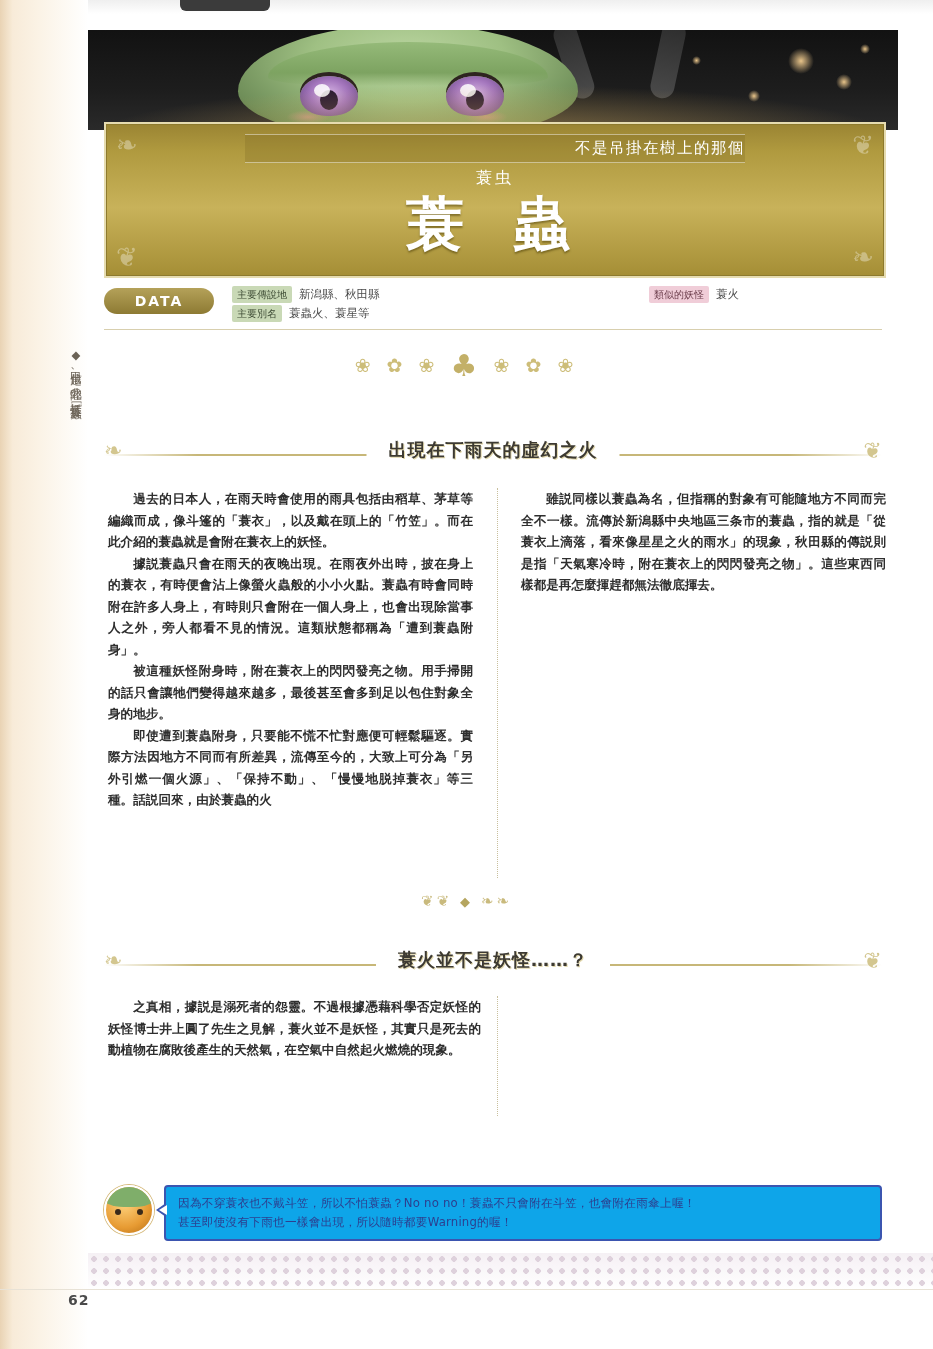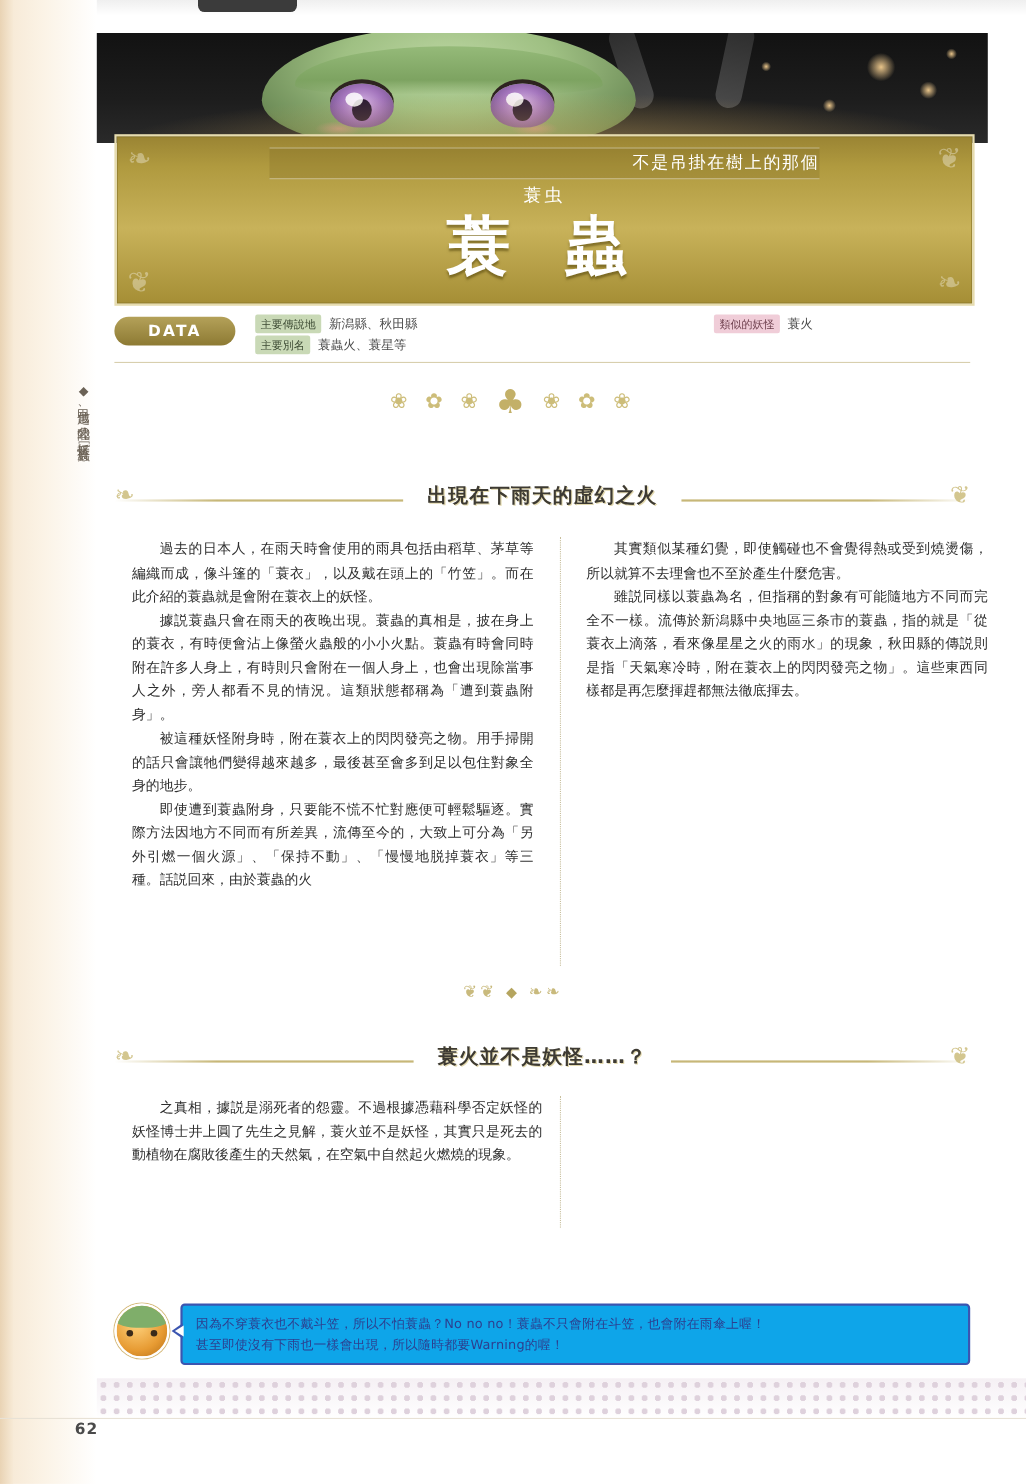--- a/index.html
+++ b/index.html
@@ -305,24 +305,25 @@
     font-weight: bold;
     color: #3d3a32;
     letter-spacing: 1px;
     text-shadow: 1px 1px 0 #e3d9ae;
     white-space: nowrap;
   }
 
   
   .cols {
     position: absolute;
-    left: 120px;
+    left: 108px;
     width: 778px;
     display: flex;
     gap: 48px;
+    font-weight: bold;
   }
   .col {
     width: 373px;
     font-size: 12.6px;
     line-height: 21.5px;
     color: #2e2e2e;
     text-align: justify;
   }
   .col p {
     margin: 0 0 0 0;
@@ -513,26 +514,25 @@
   <div class="sec-head" style="top:438px;">
     <div class="rule"></div>
     <span class="swirl-l">❧</span>
     <span class="swirl-r">❦</span>
     <div class="txt">出現在下雨天的虛幻之火</div>
   </div>
 
   <div class="cols" style="top:488px; height:390px;">
     <div class="col">
       <p>過去的日本人，在雨天時會使用的雨具包括由稻草、茅草等編織而成，像斗篷的「蓑衣」，以及戴在頭上的「竹笠」。而在此介紹的蓑蟲就是會附在蓑衣上的妖怪。</p>
-      <p>據説蓑蟲只會在雨天的夜晚出現。蓑蟲的真相是，披在身上的蓑衣，有時便會沾上像螢火蟲般的小小火點。蓑蟲有時會同時附在許多人身上，有時則只會附在一個人身上，也會出現除當事人之外，旁人都看不見的情況。這類狀態都稱為「遭到蓑蟲附身」。</p>
+      <p>據説蓑蟲只會在雨天的夜晚出現。在雨夜外出時，披在身上的蓑衣，有時便會沾上像螢火蟲般的小小火點。蓑蟲有時會同時附在許多人身上，有時則只會附在一個人身上，也會出現除當事人之外，旁人都看不見的情況。這類狀態都稱為「遭到蓑蟲附身」。</p>
       <p>被這種妖怪附身時，附在蓑衣上的閃閃發亮之物。用手掃開的話只會讓牠們變得越來越多，最後甚至會多到足以包住對象全身的地步。</p>
       <p>即使遭到蓑蟲附身，只要能不慌不忙對應便可輕鬆驅逐。實際方法因地方不同而有所差異，流傳至今的，大致上可分為「另外引燃一個火源」、「保持不動」、「慢慢地脱掉蓑衣」等三種。話説回來，由於蓑蟲的火</p>
     </div>
     <div class="col">
-      <p>其實類似某種幻覺，即使觸碰也不會覺得熱或受到燒燙傷，所以就算不去理會也不至於產生什麼危害。</p>
       <p>雖説同樣以蓑蟲為名，但指稱的對象有可能隨地方不同而完全不一樣。流傳於新潟縣中央地區三条市的蓑蟲，指的就是「從蓑衣上滴落，看來像星星之火的雨水」的現象，秋田縣的傳説則是指「天氣寒冷時，附在蓑衣上的閃閃發亮之物」。這些東西同樣都是再怎麼揮趕都無法徹底揮去。</p>
     </div>
     <div class="col-sep"></div>
   </div>
 
   <div class="diamond-div" style="top:892px;">
     <span>❦❦</span>
     <span class="dia">◆</span>
     <span>❧❧</span>
   </div>

